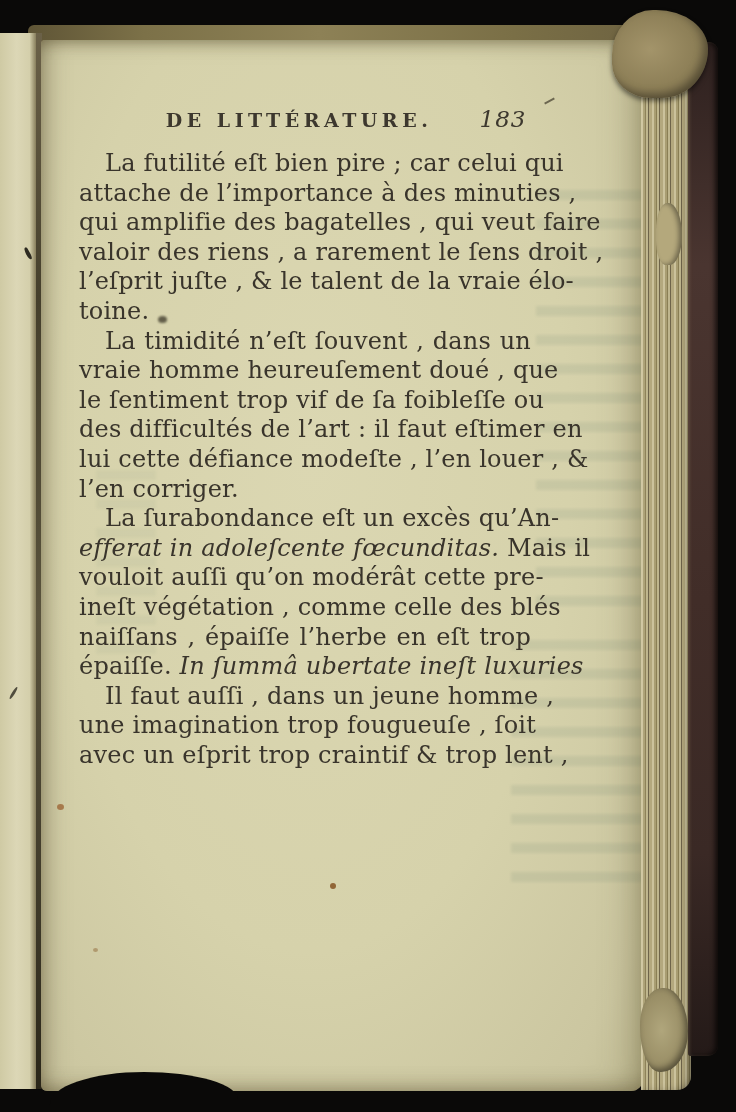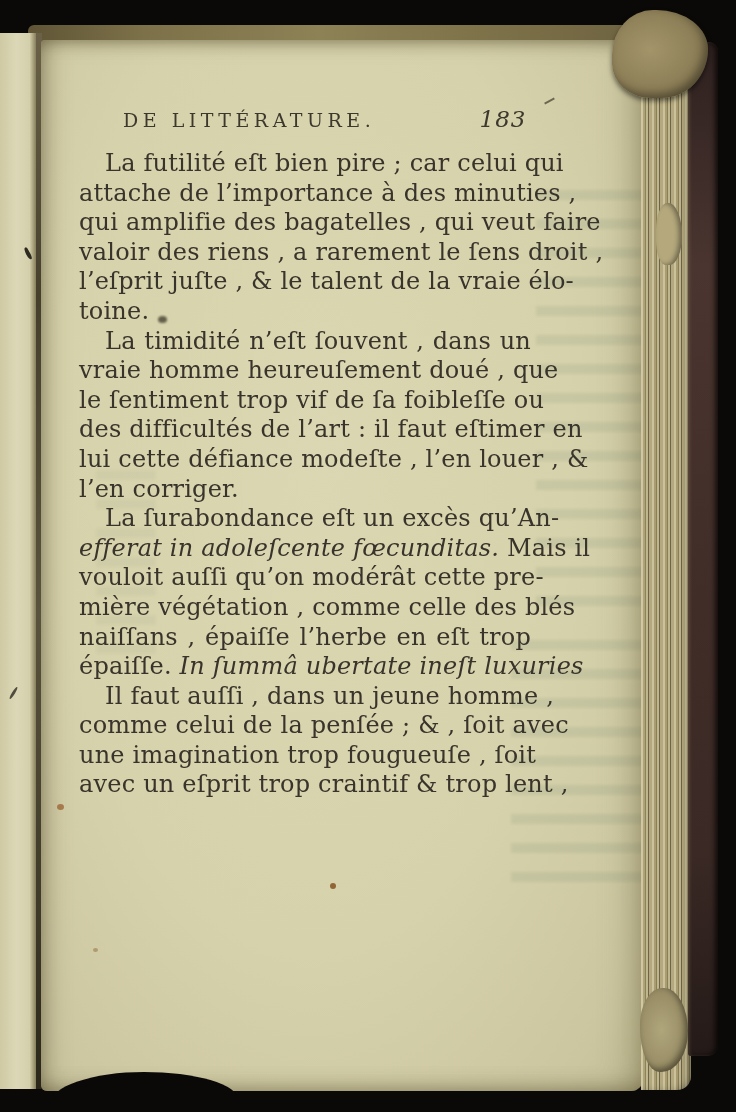--- a/index.html
+++ b/index.html
@@ -100,21 +100,21 @@
   
   .text-block{
     position:absolute;left:38px;top:66px;width:452px;
     color:#39342b;
   }
   .page-header{
     display:flex;align-items:baseline;height:36px;
     font-size:19px;letter-spacing:4.5px;
     color:#3d382e;
   }
-  .header-title{flex:1;padding-left:44px;}
+  .header-title{flex:1;text-align:center;padding-left:44px;font-weight:bold;}
   .folio{font-size:23px;letter-spacing:1px;text-align:center;min-width:56px;font-style:italic;}
   .body-lines{margin-top:7px;font-size:24px;line-height:29.6px;}
   .line{
     text-align:justify;text-align-last:justify;
     white-space:nowrap;
     letter-spacing:.2px;
   }
   .line.indent{padding-left:26px;}
   .line.end{text-align-last:left;}
   .line .it{font-style:italic;}
@@ -147,25 +147,24 @@
           <div class="line end"><span>toine.</span></div>
           <div class="line indent"><span>La timidité n’eſt ſouvent , dans un</span></div>
           <div class="line"><span>vraie homme heureuſement doué , que</span></div>
           <div class="line"><span>le ſentiment trop vif de ſa foibleſſe ou</span></div>
           <div class="line"><span>des difficultés de l’art : il faut eſtimer en</span></div>
           <div class="line"><span>lui cette défiance modeſte , l’en louer , &amp;</span></div>
           <div class="line end"><span>l’en corriger.</span></div>
           <div class="line indent"><span>La ſurabondance eſt un excès qu’An-</span></div>
           <div class="line"><span class="it">efferat in adoleſcente fœcunditas.</span><span> Mais il</span></div>
           <div class="line"><span>vouloit auſſi qu’on modérât cette pre-</span></div>
-          <div class="line"><span>mière végétation , comme celle des blés</span></div>
+          <div class="line"><span>ineſt végétation , comme celle des blés</span></div>
           <div class="line"><span>naiſſans , épaiſſe l’herbe en eſt trop</span></div>
           <div class="line"><span>épaiſſe. </span><span class="it">In ſummâ ubertate ineſt luxuries</span></div>
           <div class="line indent"><span>Il faut auſſi , dans un jeune homme ,</span></div>
-          <div class="line"><span>comme celui de la penſée ; &amp; , ſoit avec</span></div>
           <div class="line"><span>une imagination trop fougueuſe , ſoit</span></div>
           <div class="line"><span>avec un eſprit trop craintif &amp; trop lent ,</span></div>
         </div>
     </div>
   </div>
 
   <div class="fore-edge"></div>
   <div class="binding"></div>
   <div class="worn-corner-top"></div>
   <div class="worn-bump-mid"></div>

